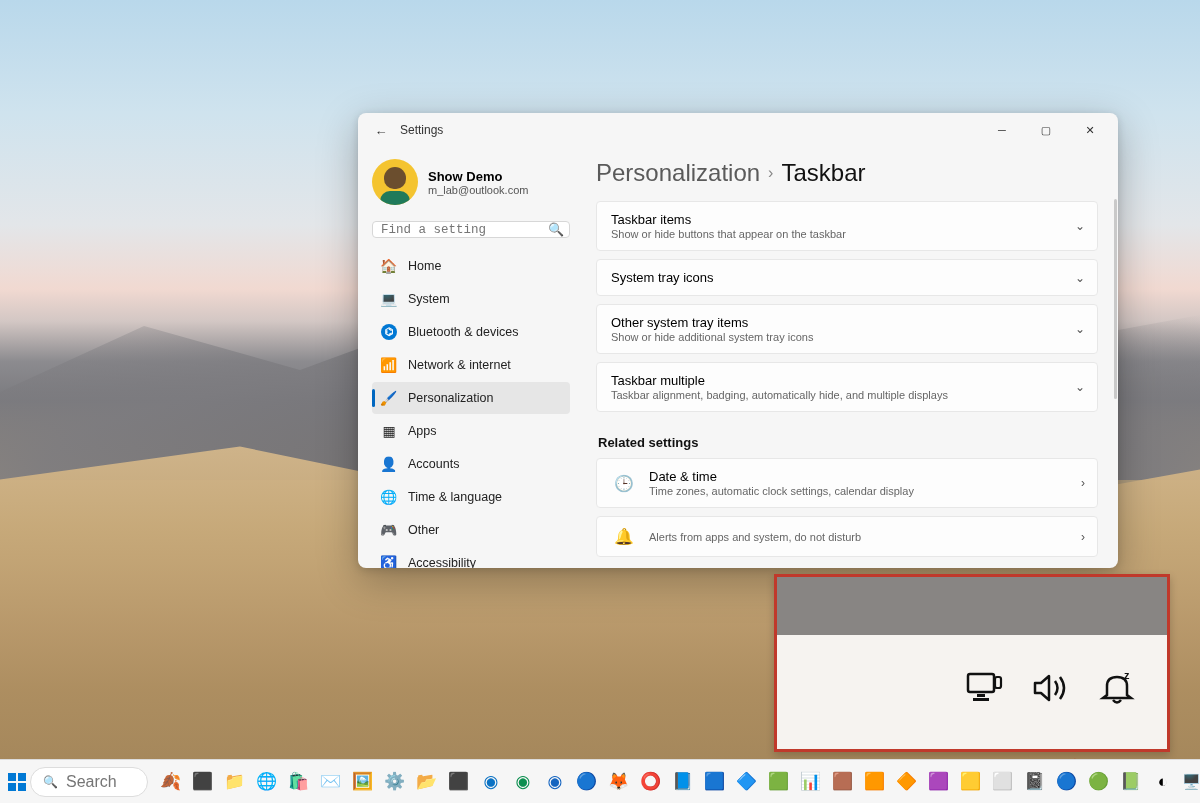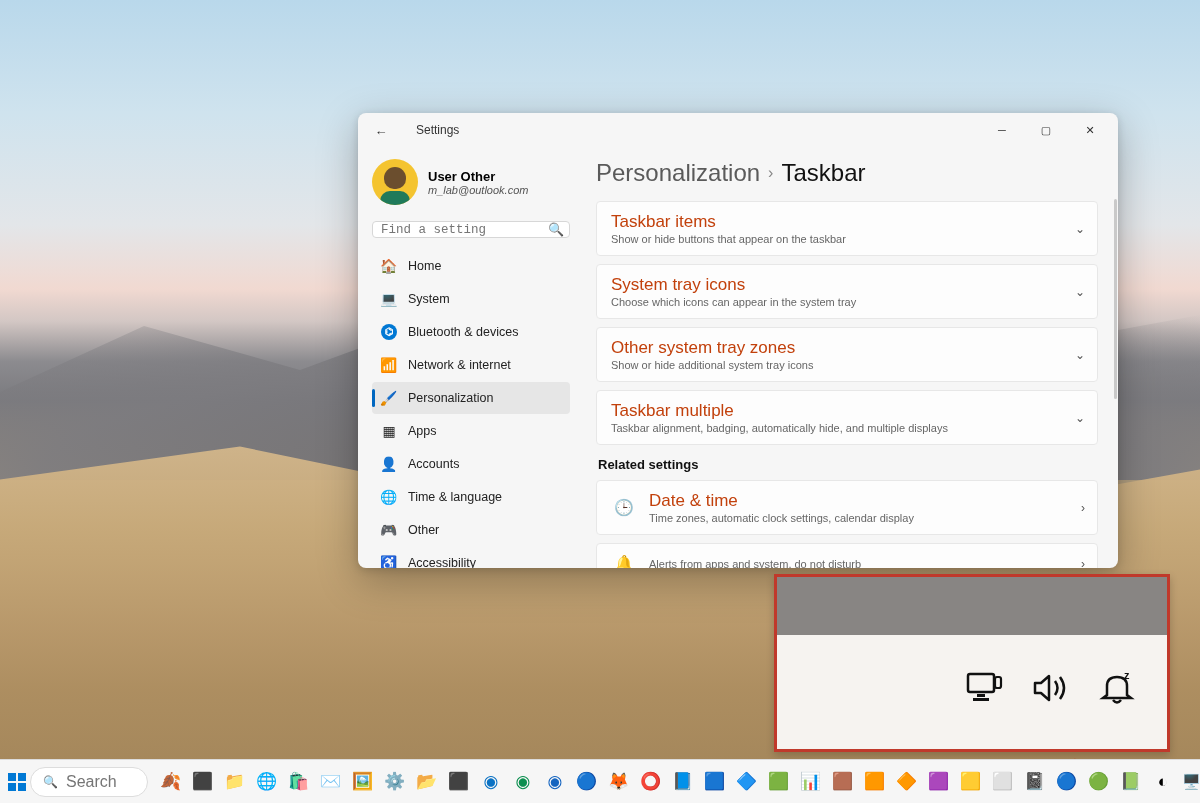--- a/index.html
+++ b/index.html
@@ -36,35 +36,35 @@
     border-radius: 8px;
     box-shadow: 0 12px 40px rgba(0,0,0,.28), 0 2px 8px rgba(0,0,0,.15);
     display: flex; flex-direction: column;
     overflow: hidden;
   }
   .titlebar {
     height: 34px; display:flex; align-items:center; padding:0 6px 0 12px;
     font-size:12px; color:#333;
   }
   .titlebar .back { width:22px; text-align:center; cursor:pointer; font-size:13px;}
-  .titlebar .title { margin-left:24px; flex:1; }
+  .titlebar .title { margin-left:8px; flex:1; }
   .win-controls { display:flex; }
   .win-btn { width:44px; height:30px; display:flex; align-items:center; justify-content:center; font-size:11px; cursor:pointer; color:#333;}
 
   .window-body { flex:1; display:flex; overflow:hidden; }
   .sidebar {
     width: 222px; padding: 6px 10px 10px 14px;
     display:flex; flex-direction:column; gap:2px;
   }
   .user-row { display:flex; align-items:center; gap:10px; padding:6px 2px 10px 0;}
   .avatar { width:46px; height:46px; border-radius:50%; background:#f4c430; position:relative; overflow:hidden; }
   .avatar::after{content:""; position:absolute; left:12px; top:8px; width:22px; height:22px; background:#6b4e2e; border-radius:50% 50% 45% 45%;}
   .avatar::before{content:""; position:absolute; left:8px; bottom:-6px; width:30px; height:20px; background:#1f7a5a; border-radius:10px 10px 0 0;}
   .user-name{font-size:13px; font-weight:600;}
-  .user-email{font-size:11px; color:#555;font-style:italic;}
+  .user-email{font-size:11px; color:#555;}
 
   .search-box {
     display:flex; align-items:center; height:32px;
     background:#fff; border:1px solid #d7d7d7; border-radius:4px; padding:0 8px;
     margin:4px 0 10px 0;
   }
   .search-box input { flex:1; border:none; outline:none; font-size:12.5px; background:transparent;font-family:Liberation Mono, monospace;}
   .search-box .sicon{ font-size:13px; color:#555;}
 
   .nav { display:flex; flex-direction:column; gap:1px; }
@@ -80,25 +80,25 @@
   .content { flex:1; padding:12px 20px 12px 16px; overflow:auto;}
   .breadcrumb {font-size:24px; color:#5a5a5a; margin-bottom:14px; display:flex; align-items:center; gap:8px;}
   .breadcrumb .sep{font-size:16px; color:#888;}
   .breadcrumb .curr{color:#111; font-weight:400;}
 
   .card {
     background:#fdfdfd; border:1px solid #e7e7e7; border-radius:4px;
     padding:10px 36px 10px 14px; margin-bottom:8px;
     position:relative; cursor:pointer;
   }
-  .card .ct{font-size:17px; color:#c2410c;}
+  .card .ct{font-size:13px; color:#000000;}
   .card .cs{font-size:11px; color:#666; margin-top:1px;}
   .card .chev{position:absolute; right:12px; top:50%; transform:translateY(-50%); font-size:12px; color:#555;}
 
-  .section-label{font-size:13px; font-weight:600; margin:12px 0 8px 2px; color:#111;}
+  .section-label{font-size:13px; font-weight:600; margin:23px 0 8px 2px; color:#111;}
   .link-card{ display:flex; align-items:center; gap:12px; }
   .link-card .licon{width:26px; text-align:center; font-size:16px; color:#333;}
   .link-card .chev{transform:translateY(-50%);}
 
   
   .callout {
     position:absolute; left:774px; top:574px; width:396px; height:178px;
     border:3px solid #c0392b; background:#ebe8e5;
     box-shadow:0 3px 8px rgba(0,0,0,.2);
   }
@@ -145,21 +145,21 @@
         <div class="win-btn">▢</div>
         <div class="win-btn close">✕</div>
       </div>
     </div>
 
     <div class="window-body">
       <div class="sidebar">
         <div class="user-row">
           <div class="avatar"></div>
           <div>
-            <div class="user-name">User Other</div>
+            <div class="user-name">Show Demo</div>
             <div class="user-email">m_lab@outlook.com</div>
           </div>
         </div>
 
         <div class="search-box">
           <input placeholder="Find a setting" style="">
           <span class="sicon">🔍</span>
         </div>
 
         <div class="nav" id="nav">
@@ -216,25 +216,24 @@
         </div>
 
         <div id="cards">
             <div class="card">
               <div class="ct">Taskbar items</div>
               <div class="cs">Show or hide buttons that appear on the taskbar</div>
               <div class="chev">⌄</div>
             </div>
             <div class="card">
               <div class="ct">System tray icons</div>
-              <div class="cs">Choose which icons can appear in the system tray</div>
               <div class="chev">⌄</div>
             </div>
             <div class="card">
-              <div class="ct">Other system tray zones</div>
+              <div class="ct">Other system tray items</div>
               <div class="cs">Show or hide additional system tray icons</div>
               <div class="chev">⌄</div>
             </div>
             <div class="card">
               <div class="ct">Taskbar multiple</div>
               <div class="cs">Taskbar alignment, badging, automatically hide, and multiple displays</div>
               <div class="chev">⌄</div>
             </div>
           </div>
 

